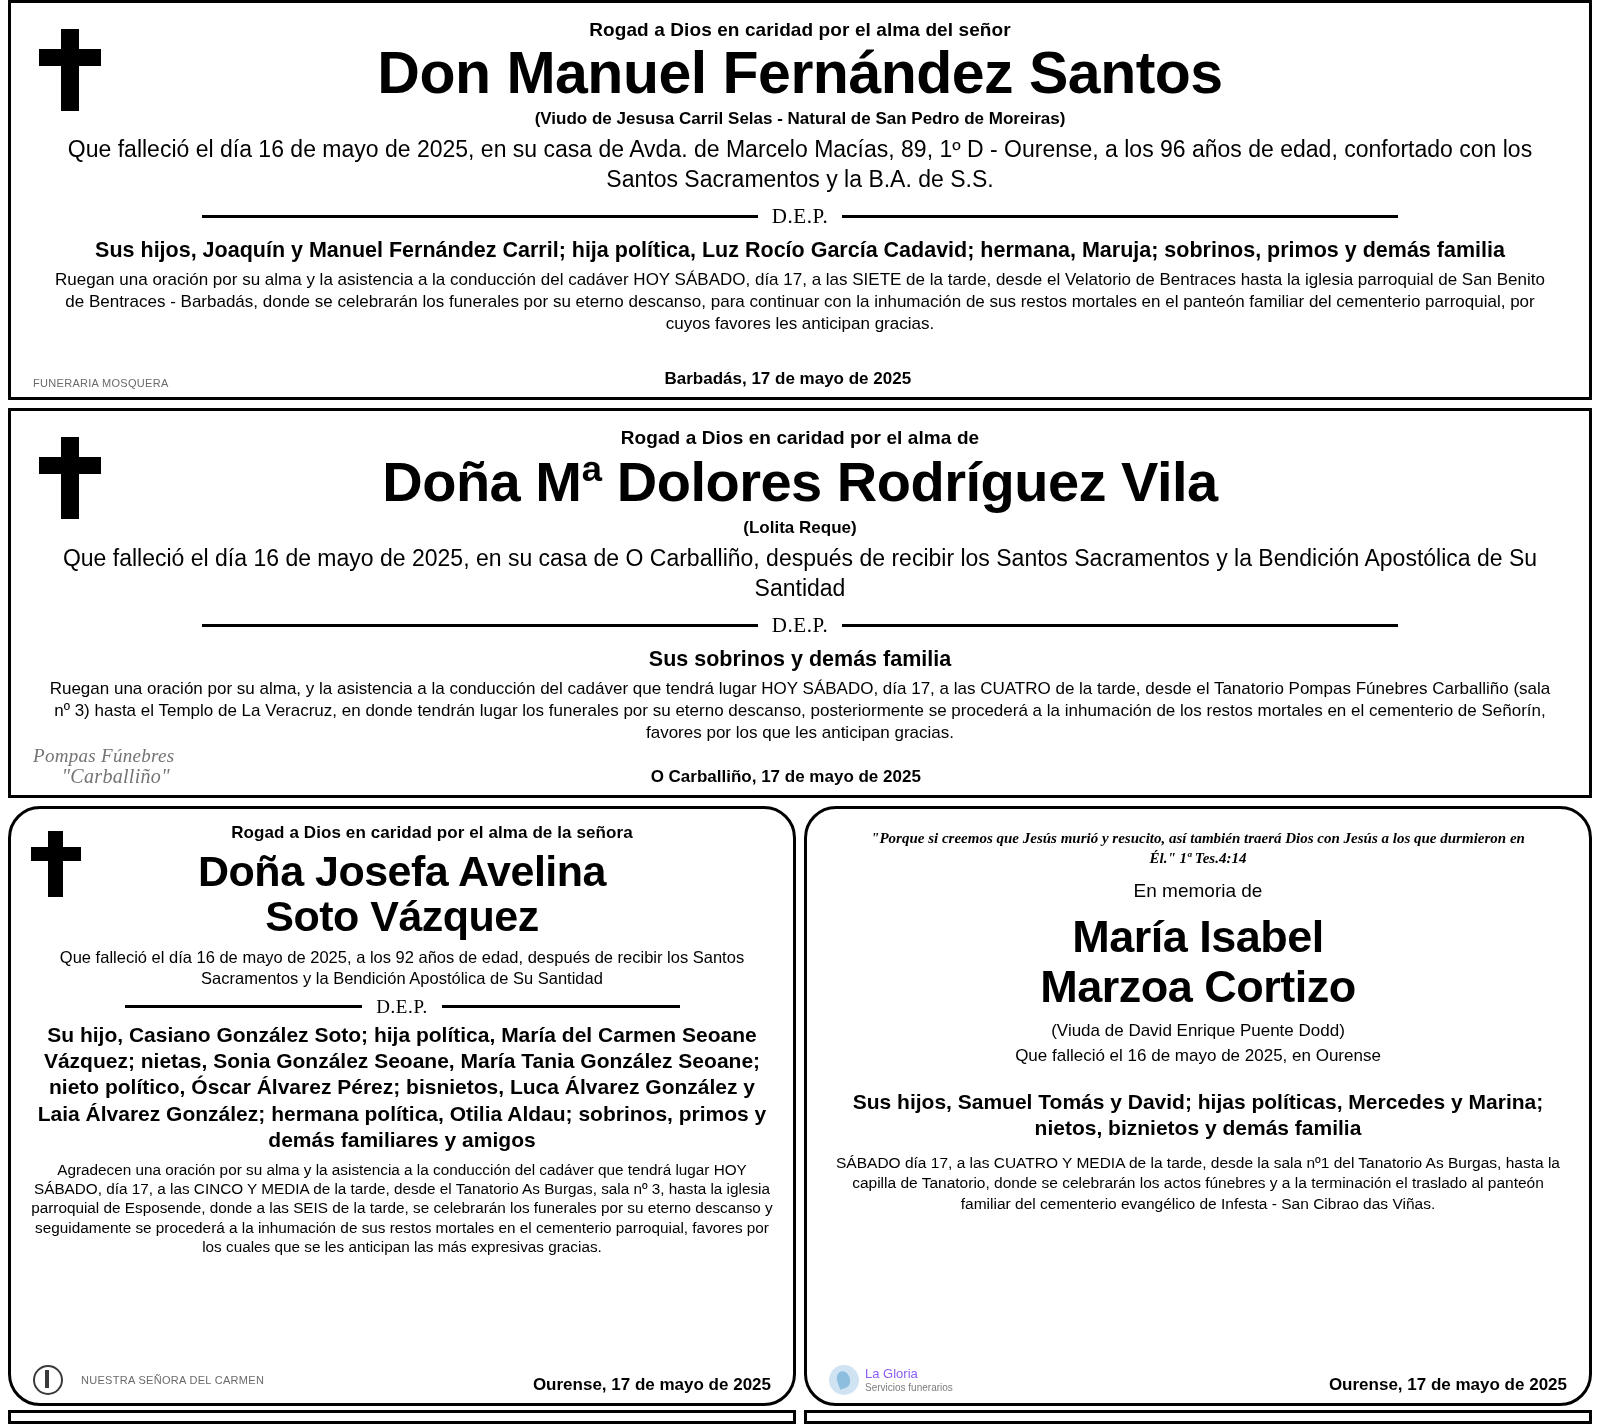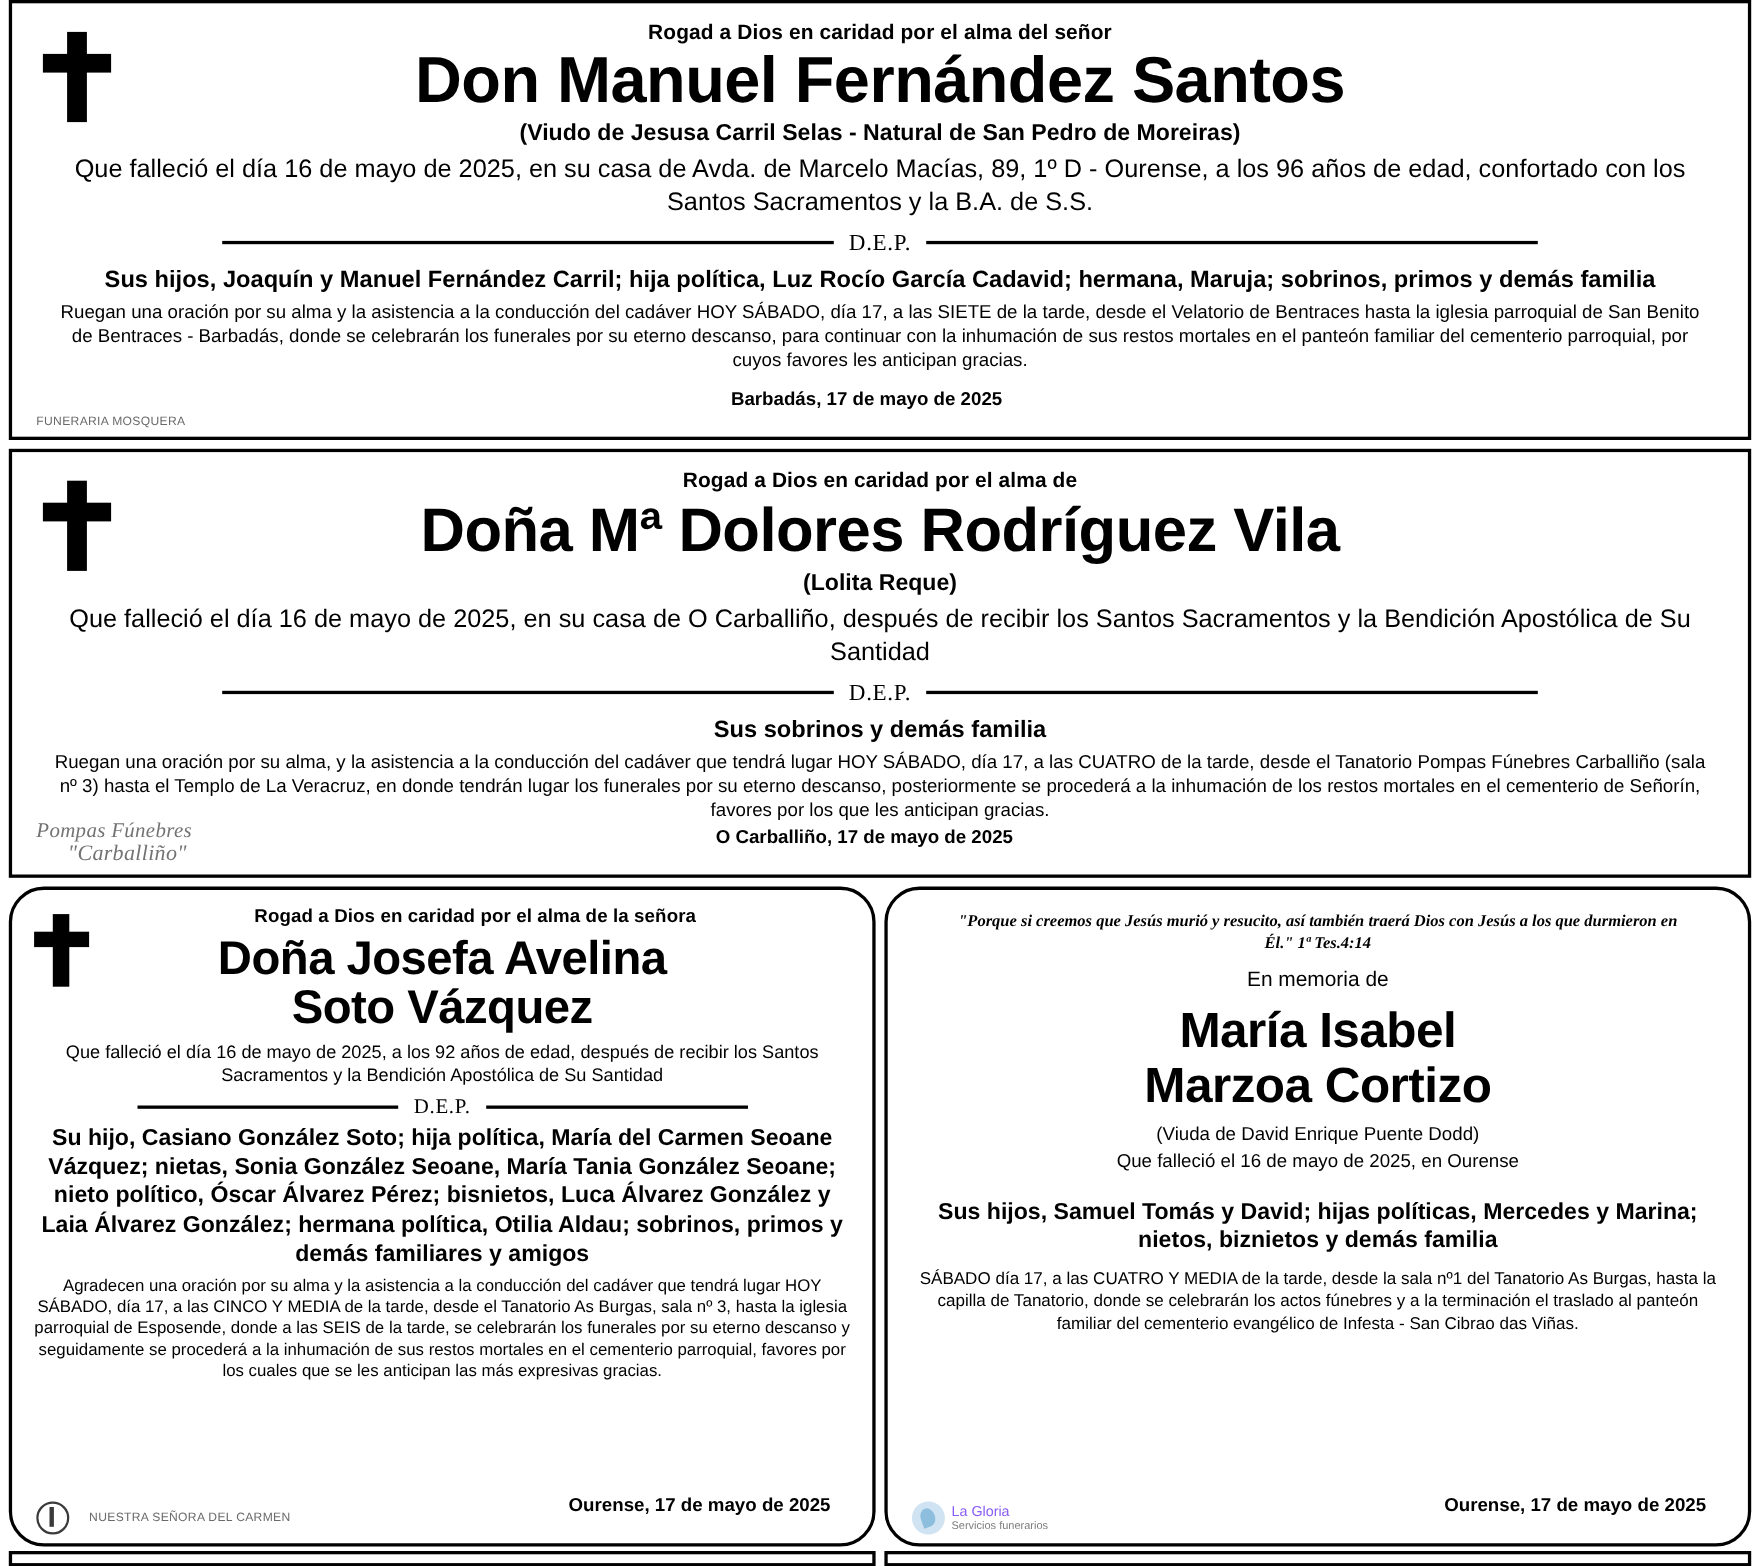--- a/index.html
+++ b/index.html
@@ -79,21 +79,21 @@
     margin: 4px 0 2px 0;
   }
   .name {
     font-weight: bold;
     letter-spacing: -0.5px;
     line-height: 1.02;
   }
   #notice-1 .name { font-size: 59px; margin: 2px 0 6px 0; }
   #notice-2 .name { font-size: 56px; margin: 4px 0 8px 0; }
   .sub {
-    font-size: 21px;
+    font-size: 17px;
     font-weight: bold;
     margin: 2px 0 6px 0;
   }
   .died {
     font-size: 23px;
     line-height: 1.28;
     margin: 4px 18px 2px 18px;
   }
   .dep-wrap {
     display: flex;
@@ -150,21 +150,21 @@
     line-height: 1.1;
   }
   .logo.script {
     font-family: "Liberation Serif", serif;
     font-style: italic;
     font-size: 19px;
     color: #737373;
     line-height: 1.05;
   }
   .logo.script .l2 { padding-left: 24px; font-size: 20px; }
-  .foot .place-date { margin: 16px; }
+  .foot .place-date { margin: 0; }
 
   
   .inner-half { padding: 10px 16px 8px 16px; text-align: center; }
   #notice-3 .lead { font-size: 17px; margin-left: 60px; }
   #notice-3 .name { font-size: 43px; line-height: 1.05; margin: 6px 0 8px 0; }
   #notice-3 .died { font-size: 16.5px; margin: 0 30px; }
   #notice-3 .family {
     font-size: 21px;
     line-height: 1.26;
     text-align: center;

